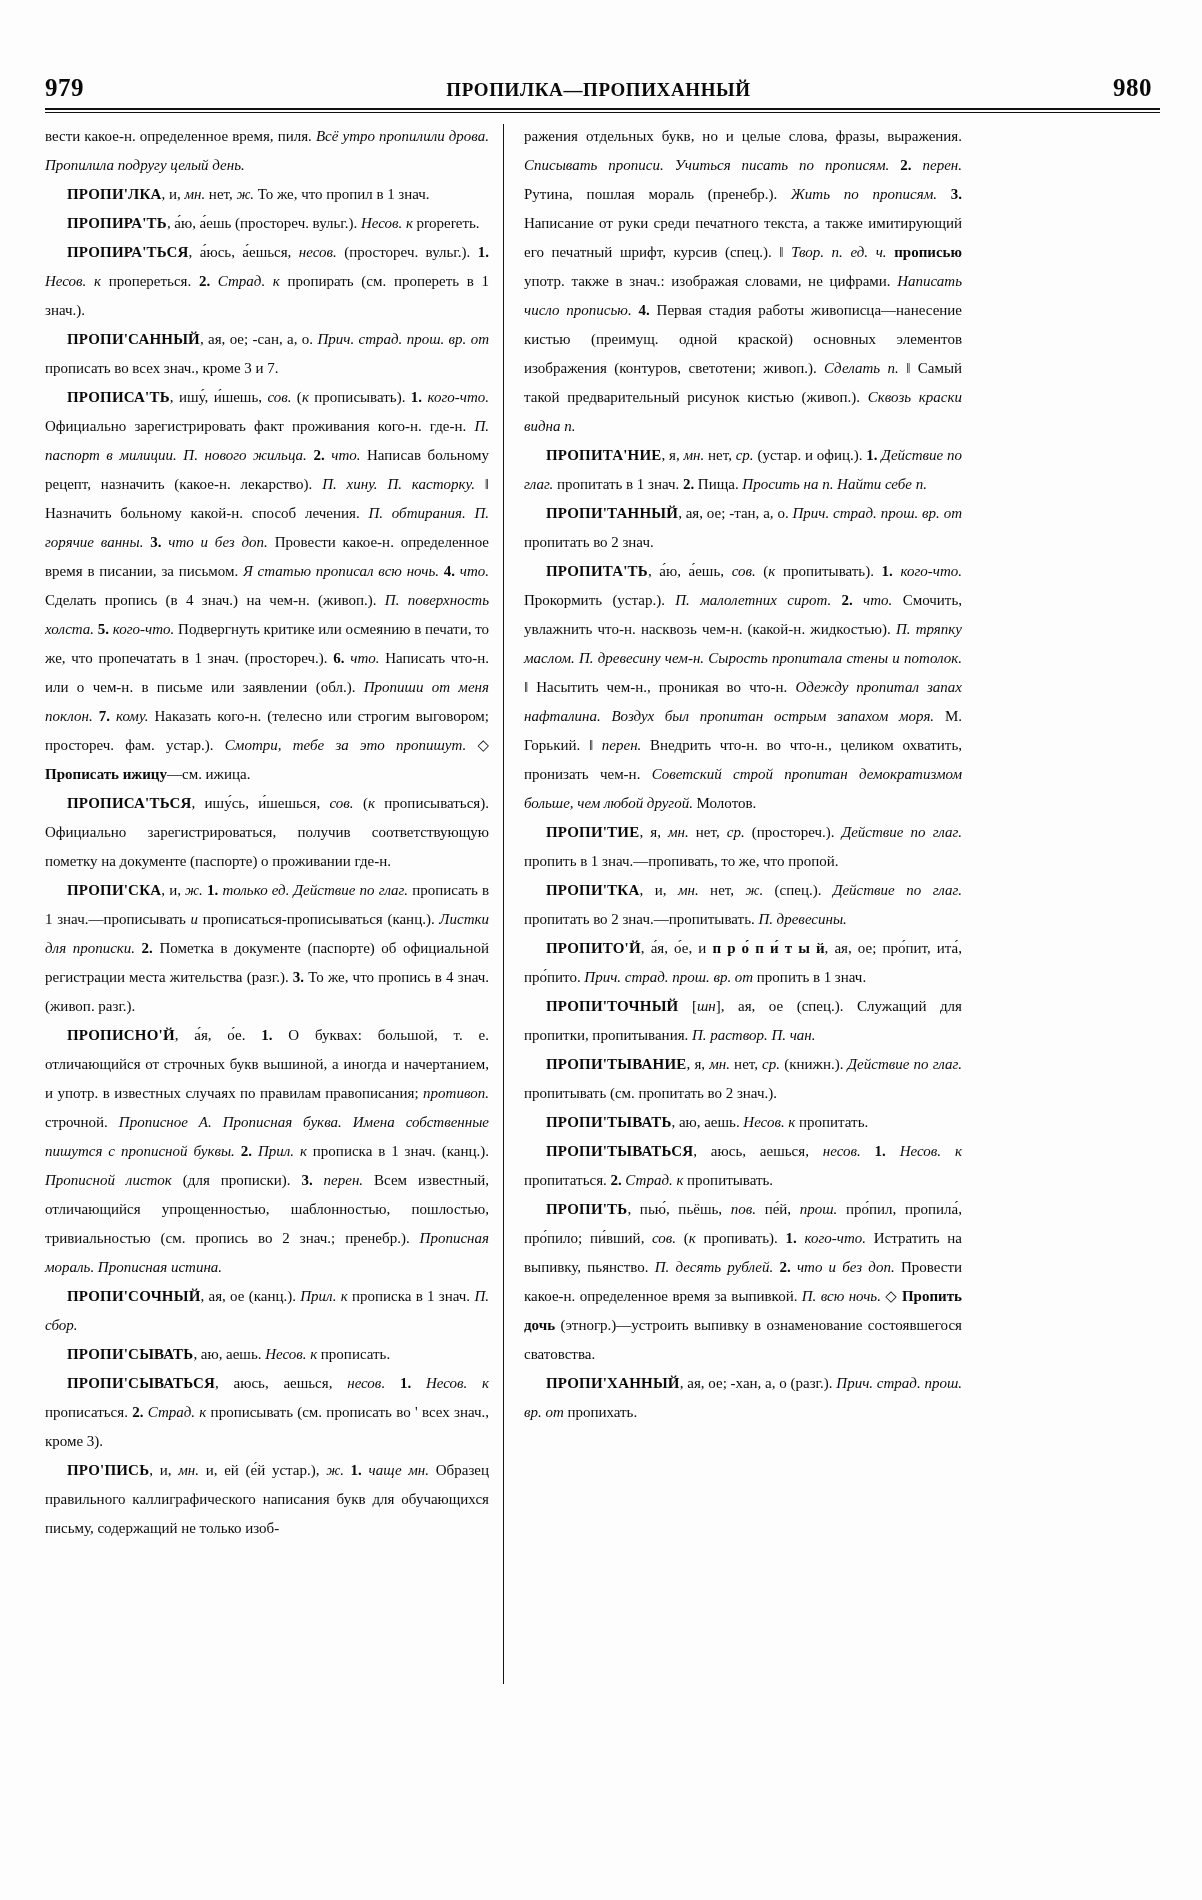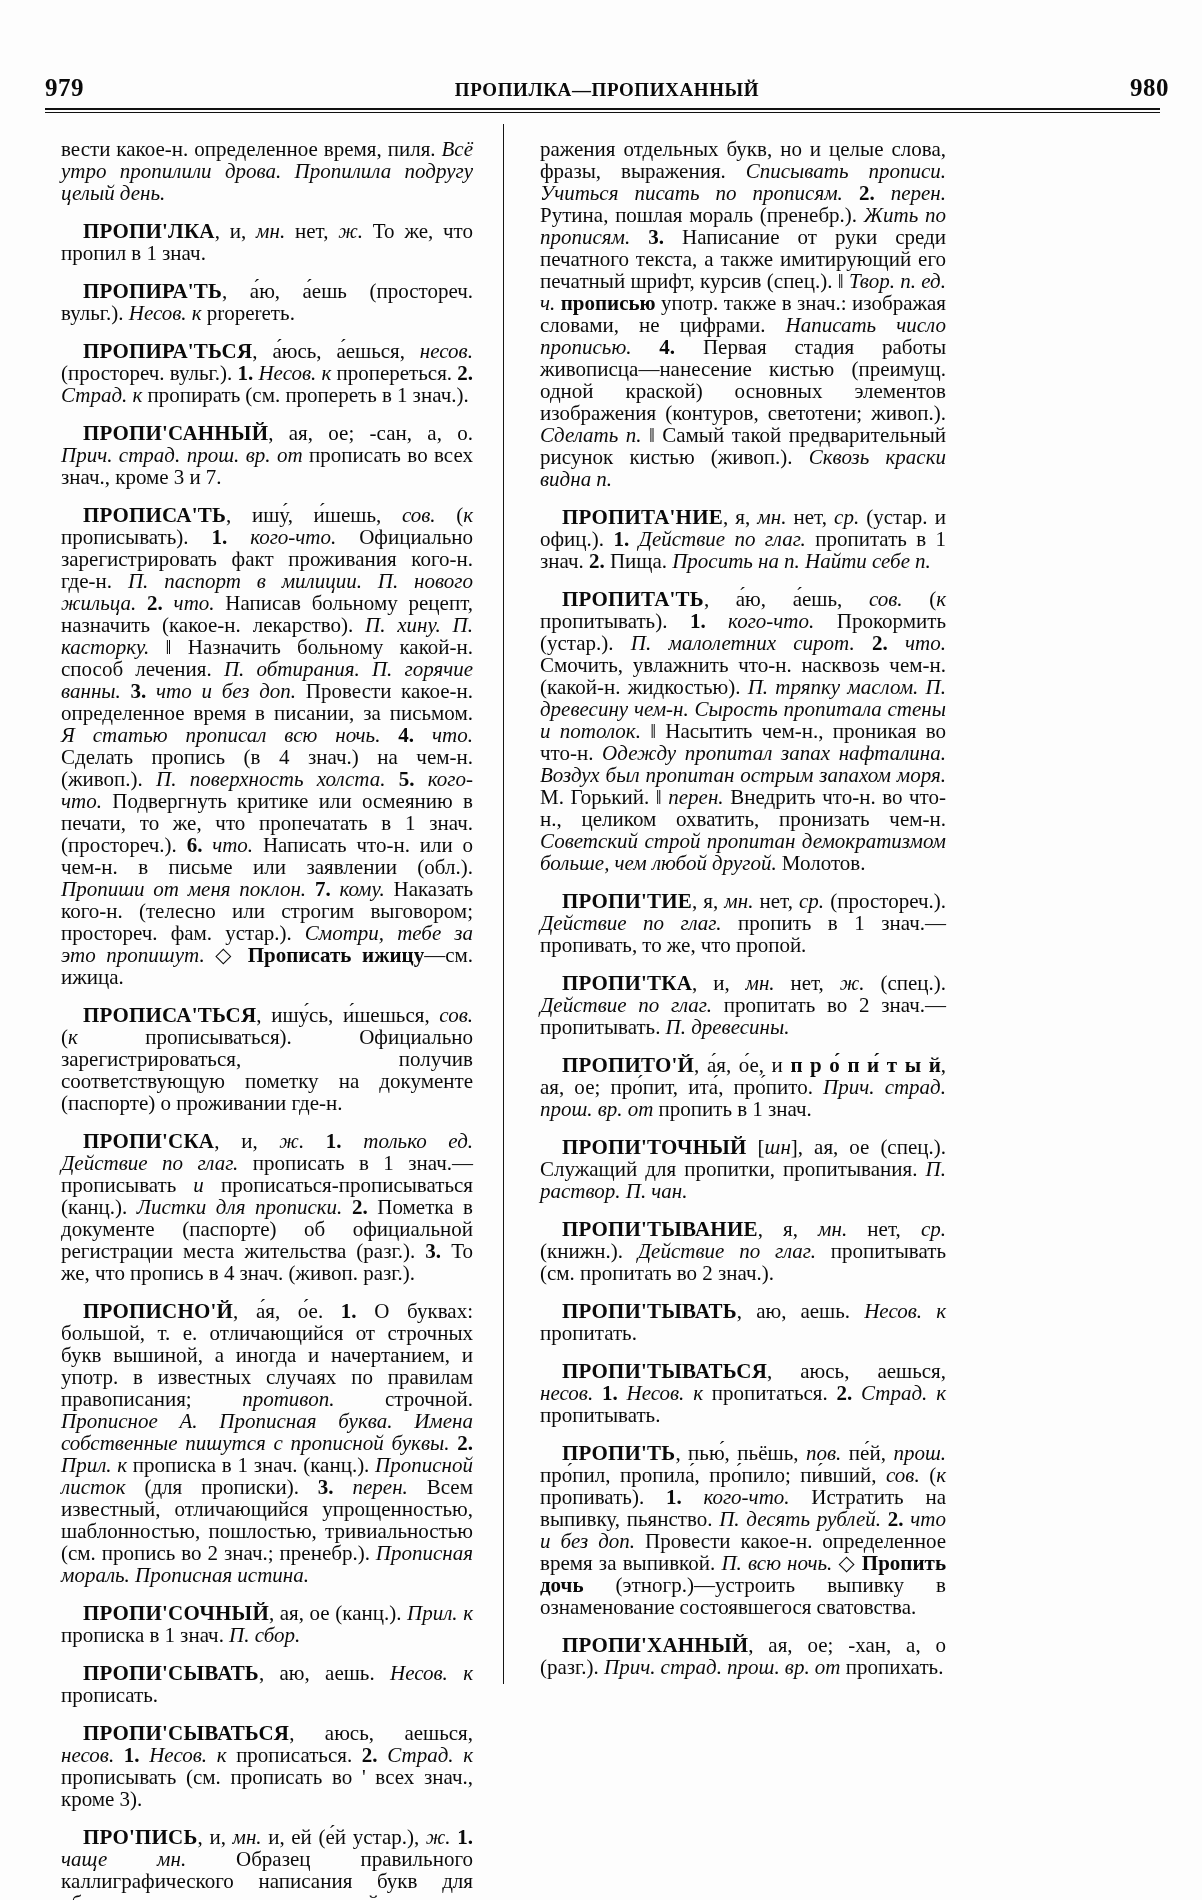--- a/index.html
+++ b/index.html
@@ -22,21 +22,21 @@
     box-sizing: border-box;
     padding: 0;
     position: relative;
     background: #fdfdfd;
   }
 
   
   .running-head {
     position: absolute;
     left: 45px;
-    right: 33px;
+    right: 50px;
     top: 60px;
     height: 40px;
     display: flex;
     align-items: flex-end;
   }
   .folio {
     font-family: "Liberation Serif", serif;
     font-weight: bold;
     font-size: 25px;
     letter-spacing: 0.5px;
@@ -86,23 +86,23 @@
   .col.right { padding-left: 20px; }
   .divider {
     width: 0;
     border-left: 1.6px solid #151515;
     margin: 2px 0 auto 0;
     align-self: stretch;
     height: 1560px;
   }
 
   .col p {
-    margin: 16px;
-    font-size: 21px;
-    line-height: 22px;
+    margin: 0;
+    font-size: 15px;
+    line-height: 29px;
     text-align: justify;
     text-align-last: left;
     hyphens: none;
     word-spacing: -0.1px;
   }
   .col p + p { margin-top: 0; }
 
   .entry { text-indent: 22px; }
   .cont  { text-indent: 0; }
 
@@ -143,20 +143,21 @@
         <p class="entry"><b class="hw">ПРОПИСНО'Й</b>, а́я, о́е. <b>1.</b> О буквах: большой, т. е. отличающийся от строчных букв вышиной, а иногда и начертанием, и употр. в известных случаях по правилам правописания; <i>противоп.</i> строчной. <i>Прописное А. Прописная буква. Имена собственные пишутся с прописной буквы.</i> <b>2.</b> <i>Прил. к</i> прописка в 1 знач. (канц.). <i>Прописной листок</i> (для прописки). <b>3.</b> <i>перен.</i> Всем известный, отличающийся упрощенностью, шаблонностью, пошлостью, тривиальностью (см. пропись во 2 знач.; пренебр.). <i>Прописная мораль. Прописная истина.</i></p>
         <p class="entry"><b class="hw">ПРОПИ'СОЧНЫЙ</b>, ая, ое (канц.). <i>Прил. к</i> прописка в 1 знач. <i>П. сбор.</i></p>
         <p class="entry"><b class="hw">ПРОПИ'СЫВАТЬ</b>, аю, аешь. <i>Несов. к</i> прописать.</p>
         <p class="entry"><b class="hw">ПРОПИ'СЫВАТЬСЯ</b>, аюсь, аешься, <i>несов.</i> <b>1.</b> <i>Несов. к</i> прописаться. <b>2.</b> <i>Страд. к</i> прописывать (см. прописать во ' всех знач., кроме 3).</p>
         <p class="entry"><b class="hw">ПРО'ПИСЬ</b>, и, <i>мн.</i> и, ей (е́й устар.), <i>ж.</i> <b>1.</b> <i>чаще мн.</i> Образец правильного каллиграфического написания букв для обучающихся письму, содержащий не только изоб-</p>
       </div>
     <div class="divider"></div>
     <div class="col right" id="col-right">
         <p class="cont">ражения отдельных букв, но и целые слова, фразы, выражения. <i>Списывать прописи. Учиться писать по прописям.</i> <b>2.</b> <i>перен.</i> Рутина, пошлая мораль (пренебр.). <i>Жить по прописям.</i> <b>3.</b> Написание от руки среди печатного текста, а также имитирующий его печатный шрифт, курсив (спец.). ‖ <i>Твор. п. ед. ч.</i> <b>прописью</b> употр. также в знач.: изображая словами, не цифрами. <i>Написать число прописью.</i> <b>4.</b> Первая стадия работы живописца—нанесение кистью (преимущ. одной краской) основных элементов изображения (контуров, светотени; живоп.). <i>Сделать п.</i> ‖ Самый такой предварительный рисунок кистью (живоп.). <i>Сквозь краски видна п.</i></p>
         <p class="entry"><b class="hw">ПРОПИТА'НИЕ</b>, я, <i>мн.</i> нет, <i>ср.</i> (устар. и офиц.). <b>1.</b> <i>Действие по глаг.</i> пропитать в 1 знач. <b>2.</b> Пища. <i>Просить на п. Найти себе п.</i></p>
+        <p class="entry"><b class="hw">ПРОПИ'ТАННЫЙ</b>, ая, ое; -тан, а, о. <i>Прич. страд. прош. вр. от</i> пропитать во 2 знач.</p>
         <p class="entry"><b class="hw">ПРОПИТА'ТЬ</b>, а́ю, а́ешь, <i>сов.</i> (<i>к</i> пропитывать). <b>1.</b> <i>кого-что.</i> Прокормить (устар.). <i>П. малолетних сирот.</i> <b>2.</b> <i>что.</i> Смочить, увлажнить что-н. насквозь чем-н. (какой-н. жидкостью). <i>П. тряпку маслом. П. древесину чем-н. Сырость пропитала стены и потолок.</i> ‖ Насытить чем-н., проникая во что-н. <i>Одежду пропитал запах нафталина. Воздух был пропитан острым запахом моря.</i> М. Горький. ‖ <i>перен.</i> Внедрить что-н. во что-н., целиком охватить, пронизать чем-н. <i>Советский строй пропитан демократизмом больше, чем любой другой.</i> Молотов.</p>
         <p class="entry"><b class="hw">ПРОПИ'ТИЕ</b>, я, <i>мн.</i> нет, <i>ср.</i> (простореч.). <i>Действие по глаг.</i> пропить в 1 знач.—пропивать, то же, что пропой.</p>
         <p class="entry"><b class="hw">ПРОПИ'ТКА</b>, и, <i>мн.</i> нет, <i>ж.</i> (спец.). <i>Действие по глаг.</i> пропитать во 2 знач.—пропитывать. <i>П. древесины.</i></p>
         <p class="entry"><b class="hw">ПРОПИТО'Й</b>, а́я, о́е, и <b>п р о́ п и́ т ы й</b>, ая, ое; про́пит, ита́, про́пито. <i>Прич. страд. прош. вр. от</i> пропить в 1 знач.</p>
         <p class="entry"><b class="hw">ПРОПИ'ТОЧНЫЙ</b> [<i>шн</i>], ая, ое (спец.). Служащий для пропитки, пропитывания. <i>П. раствор. П. чан.</i></p>
         <p class="entry"><b class="hw">ПРОПИ'ТЫВАНИЕ</b>, я, <i>мн.</i> нет, <i>ср.</i> (книжн.). <i>Действие по глаг.</i> пропитывать (см. пропитать во 2 знач.).</p>
         <p class="entry"><b class="hw">ПРОПИ'ТЫВАТЬ</b>, аю, аешь. <i>Несов. к</i> пропитать.</p>
         <p class="entry"><b class="hw">ПРОПИ'ТЫВАТЬСЯ</b>, аюсь, аешься, <i>несов.</i> <b>1.</b> <i>Несов. к</i> пропитаться. <b>2.</b> <i>Страд. к</i> пропитывать.</p>
         <p class="entry"><b class="hw">ПРОПИ'ТЬ</b>, пью́, пьёшь, <i>пов.</i> пе́й, <i>прош.</i> про́пил, пропила́, про́пило; пи́вший, <i>сов.</i> (<i>к</i> пропивать). <b>1.</b> <i>кого-что.</i> Истратить на выпивку, пьянство. <i>П. десять рублей.</i> <b>2.</b> <i>что и без доп.</i> Провести какое-н. определенное время за выпивкой. <i>П. всю ночь.</i> ◇ <b>Пропить дочь</b> (этногр.)—устроить выпивку в ознаменование состоявшегося сватовства.</p>
         <p class="entry"><b class="hw">ПРОПИ'ХАННЫЙ</b>, ая, ое; -хан, а, о (разг.). <i>Прич. страд. прош. вр. от</i> пропихать.</p>

